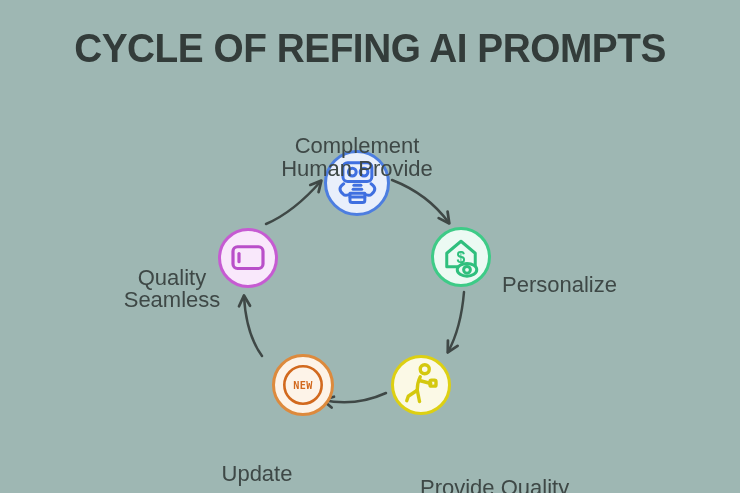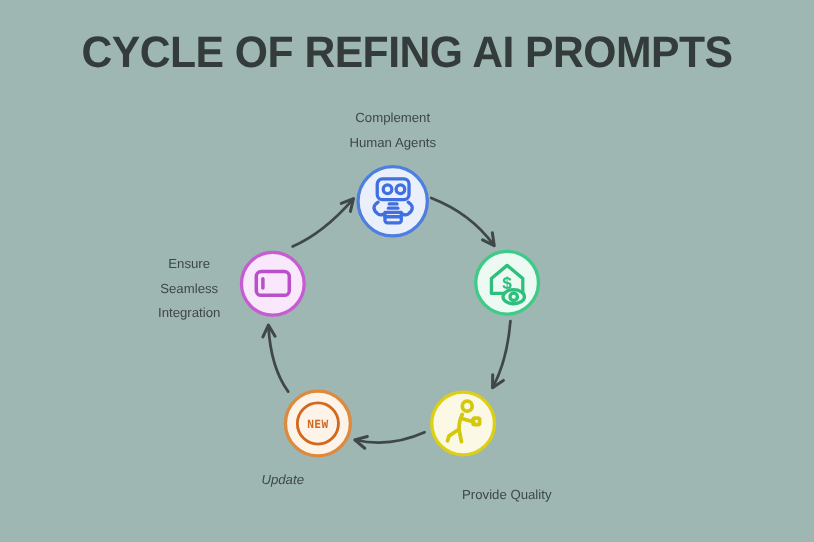--- a/index.html
+++ b/index.html
@@ -19,44 +19,45 @@
     width: 740px;
     text-align: center;
     font-size: 40px;
     font-weight: bold;
     letter-spacing: -0.5px;
     transform: scaleX(0.97);
     color: var(--title, #333c3a);
   }
   .label {
     position: absolute;
-    font-size: 12px;
+    font-size: 22px;
     line-height: 23px;
     color: var(--label, #3e4846);
+    margin-top: 38px;
   }
   .label span { display: block; }
   #label-0 { left: 257px; top: 96px;  width: 200px; text-align: center; }
   #label-1 { left: 502px; top: 235px; line-height: 24px; text-align: left; }
   #label-2 { left: 420px; top: 437px; line-height: 26px; text-align: left; }
-  #label-3 { left: 177px; top: 423px; width: 160px; line-height: 26px; text-align: center; font-style: italic; }
+  #label-3 { left: 177px; top: 423px; width: 160px; line-height: 26px; text-align: center; }
   #label-4 { left: 102px; top: 229px; width: 140px; line-height: 22px; text-align: center; }
   .node {
     position: absolute;
     border-radius: 50%;
     border: 3px solid var(--border);
     background: var(--fill);
     display: flex;
     align-items: center;
     justify-content: center;
     box-sizing: border-box;
   }
   #node-0 { left: 324px; top: 150px; width: 66px; height: 66px; }
   #node-1 { left: 431px; top: 227px; width: 60px; height: 60px; }
   #node-2 { left: 391px; top: 355px; width: 60px; height: 60px; }
-  #node-3 { left: 258px; top: 354px; width: 62px; height: 62px; }
+  #node-3 { left: 272px; top: 354px; width: 62px; height: 62px; }
   #node-4 { left: 218px; top: 228px; width: 60px; height: 60px; }
   .icon { color: var(--icon); display:block; }
   .icon * { vector-effect: non-scaling-stroke; }
   #arrows { position:absolute; left:0; top:0; }
   .arrow {
     fill: none;
     stroke: var(--arrow, #3f4846);
     stroke-width: 2.5;
     stroke-linecap: round;
   }
@@ -103,36 +104,37 @@
         <path d="M27 40 H38"></path>
         <path d="M15 33 q -9 6 -1 13 q 3 3 7 1"></path>
         <path d="M50 33 q 9 6 1 13 q -3 3 -7 1"></path>
         <path d="M23 45 h 19 v 9 a 3 3 0 0 1 -3 3 h -13 a 3 3 0 0 1 -3 -3 z"></path>
         <path d="M23 50 H42"></path>
       </g>
     </svg>
   </div>
   <div class="label" id="label-0">
     <span>Complement</span>
-    <span>Human Agents</span>
+    <span>Human Provide</span>
   </div>
 
   <div class="node" id="node-1" style="--border: #3ecb87; --fill: #ecfaf3; --icon: #2fbf7d;">
     <svg class="icon" width="48" height="48" viewBox="0 0 64 64">
       <g fill="none" stroke="currentColor" stroke-width="3" stroke-linecap="round" stroke-linejoin="round">
         <path d="M13 45 V27 L32 11 L51 27 V45 H13 Z"></path>
       </g>
       <text class="dollar-text" x="32" y="40" text-anchor="middle" fill="currentColor">$</text>
       <g stroke="currentColor" stroke-width="3" stroke-linecap="round" stroke-linejoin="round">
         <ellipse cx="40" cy="49" rx="13" ry="8.5" fill="var(--fill)"></ellipse>
         <circle cx="40" cy="49" r="4.5" fill="none"></circle>
       </g>
     </svg>
   </div>
   <div class="label" id="label-1">
+    <span>Personalize</span>
   </div>
 
   <div class="node" id="node-2" style="--border: #ddd012; --fill: #fbf9e6; --icon: #d4c80e;">
     <svg class="icon" width="48" height="48" viewBox="0 0 64 64">
       <g fill="none" stroke="currentColor" stroke-width="3.4" stroke-linecap="round" stroke-linejoin="round">
         <circle cx="37" cy="11" r="6"></circle>
         <path d="M31 21 C 28 27 27 33 27 39"></path>
         <path d="M30 26 L45 30"></path>
         <rect x="44" y="25.5" width="8" height="8" rx="2"></rect>
         <path d="M27 39 L15 47 L13 53"></path>
@@ -156,18 +158,17 @@
 
   <div class="node" id="node-4" style="--border: #c65bd2; --fill: #f9e8fb; --icon: #b94fc9;">
     <svg class="icon" width="48" height="48" viewBox="0 0 64 64">
       <g fill="none" stroke="currentColor" stroke-width="3.2" stroke-linecap="round" stroke-linejoin="round">
         <rect x="12" y="17" width="40" height="29" rx="6"></rect>
         <path d="M20 26 V37"></path>
       </g>
     </svg>
   </div>
   <div class="label" id="label-4">
-    <span>Ensure</span>
+    <span>Quality</span>
     <span>Seamless</span>
-    <span>Integration</span>
   </div>
 
 </div>
 
 </body></html>

